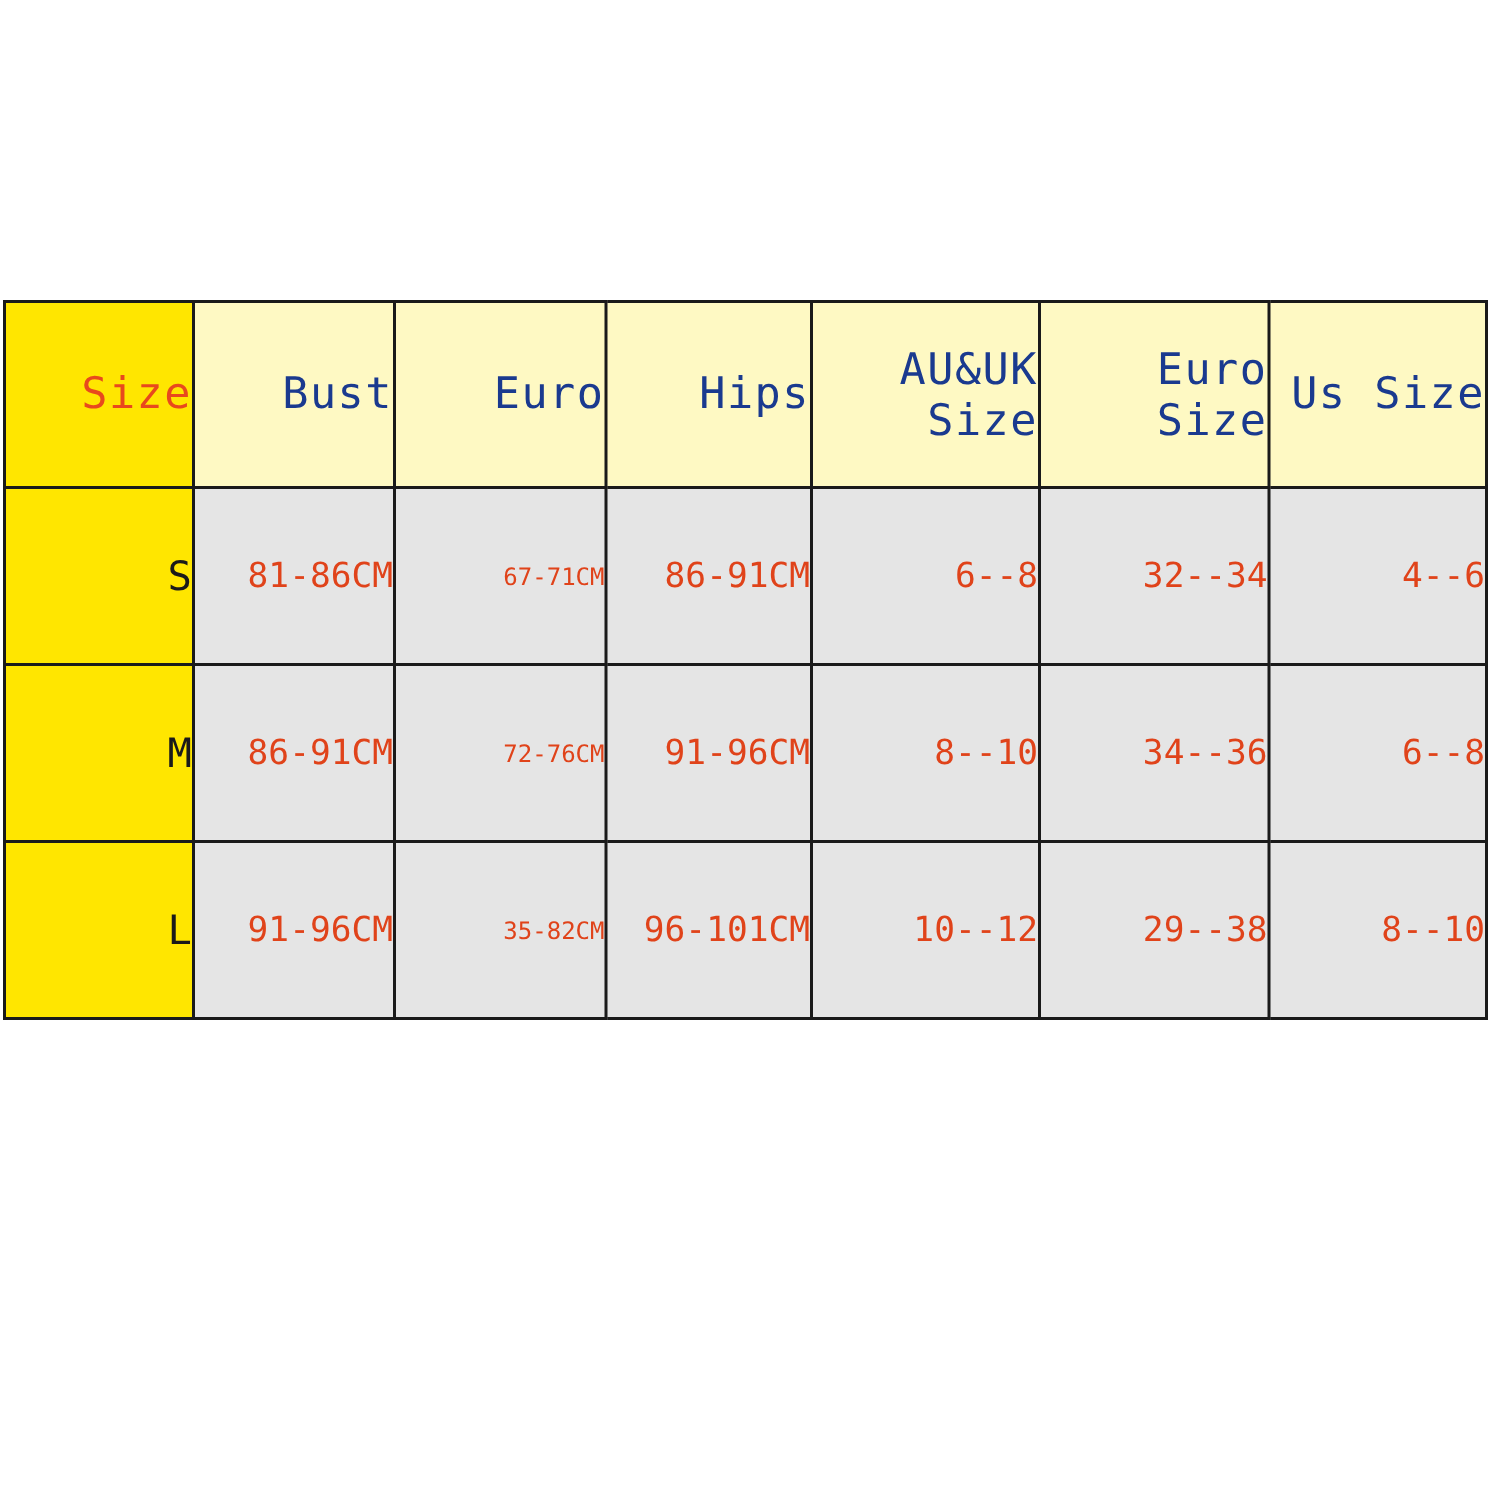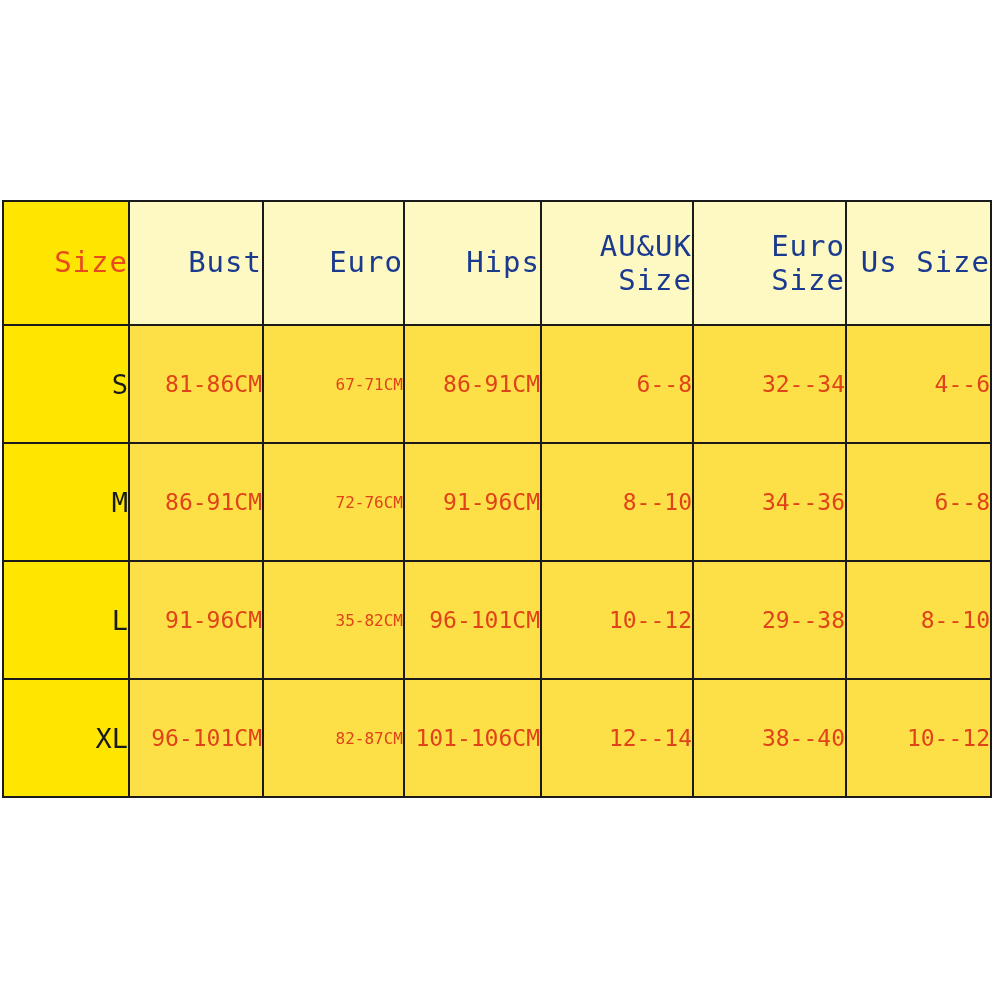--- a/index.html
+++ b/index.html
@@ -63,21 +63,21 @@
 
   tr.head td.corner {
     background: #ffe600;
     color: #e8491d;
     font-size: 29px;
   }
 
   
   tr.body td {
     height: 118px;
-    background: #fde047;
+    background: #e5e5e5;
     color: #e0431a;
     font-size: 23px;
   }
 
   tr.body td.sizecell {
     background: #ffe600;
     color: #1a1a1a;
     font-size: 27px;
     font-weight: normal;
   }
@@ -148,25 +148,16 @@
         <tr class="body">
           <td class="sizecell">L</td>
           <td>91-96CM</td>
           <td class="waistcell">35-82CM</td>
           <td>96-101CM</td>
           <td>10--12</td>
           <td>29--38</td>
           <td>8--10</td>
         </tr>
 
-        <tr class="body">
-          <td class="sizecell">XL</td>
-          <td>96-101CM</td>
-          <td class="waistcell">82-87CM</td>
-          <td>101-106CM</td>
-          <td>12--14</td>
-          <td>38--40</td>
-          <td>10--12</td>
-        </tr>
       </tbody>
     </table>
   </div>
 </div>
 
 </body></html>

